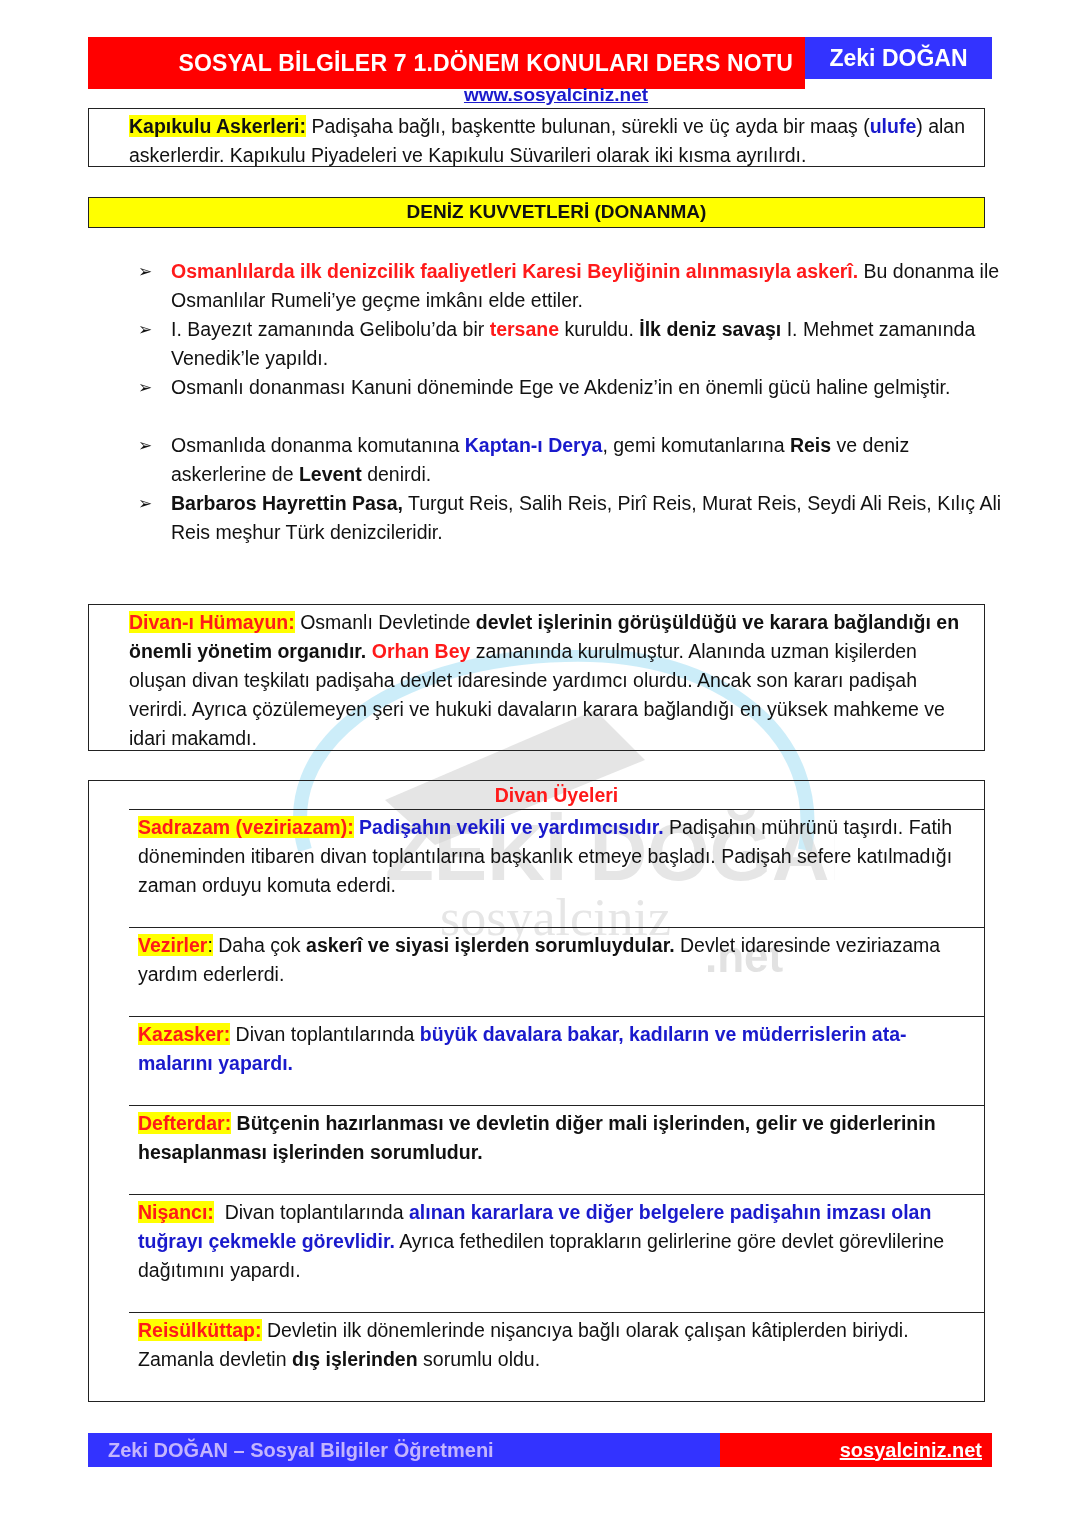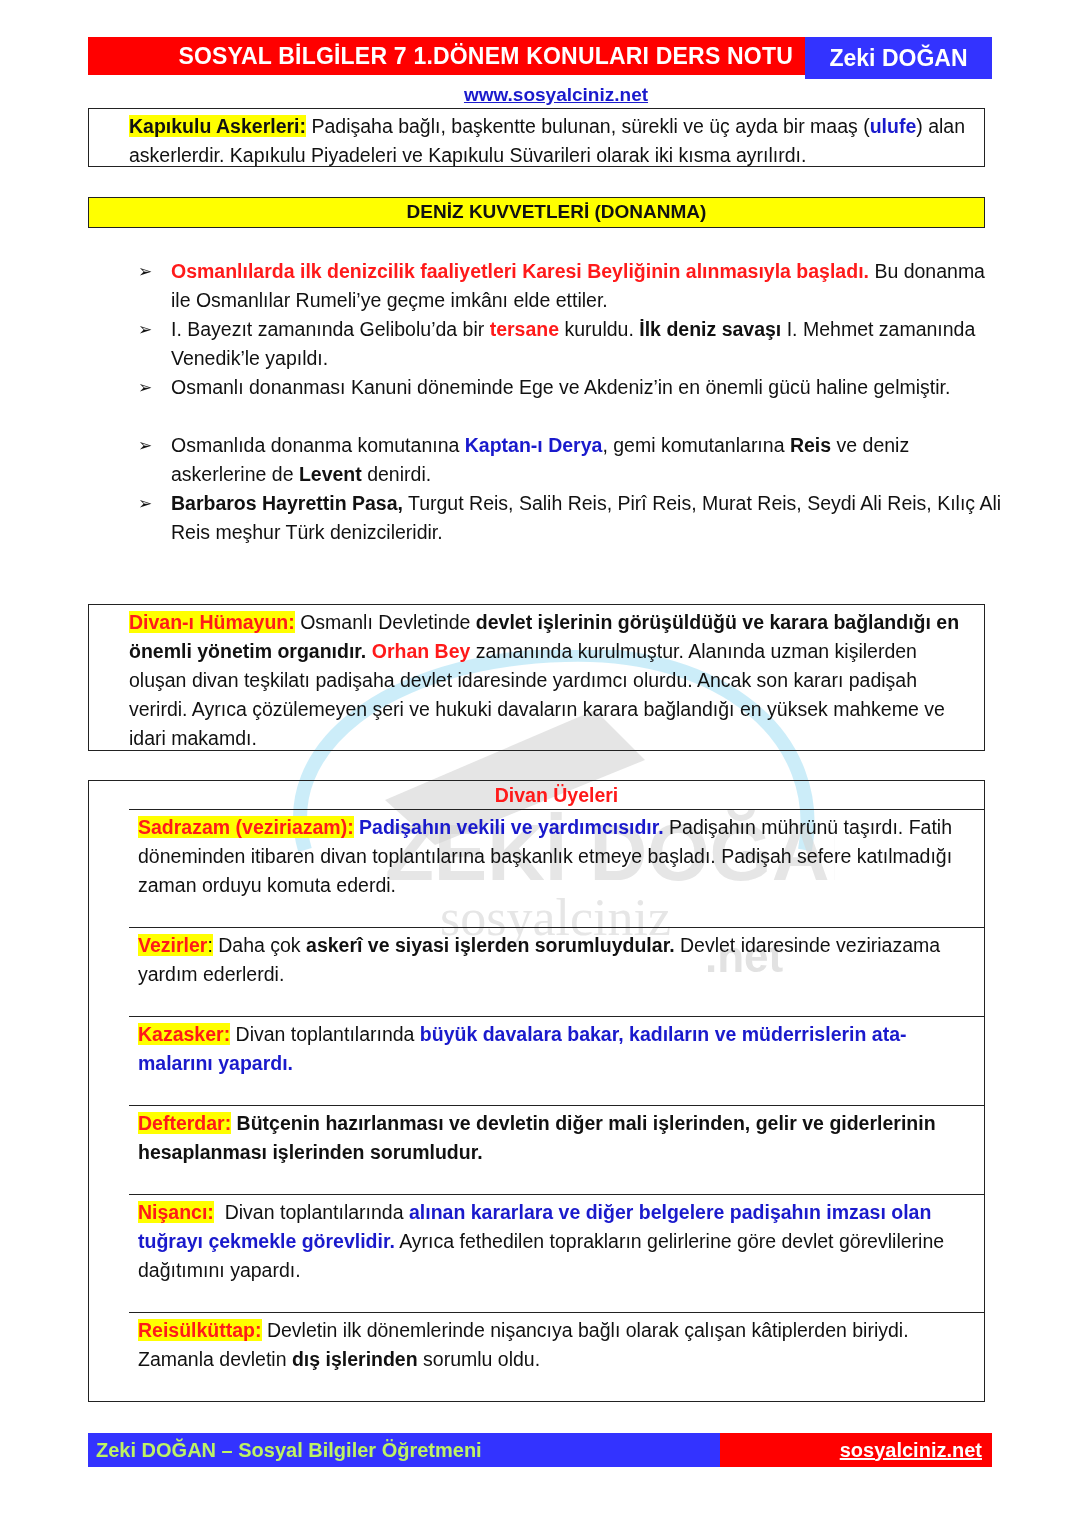--- a/index.html
+++ b/index.html
@@ -5,21 +5,21 @@
   html, body { margin: 0; padding: 0; background: #ffffff; }
   body {
     width: 1080px; height: 1527px; position: relative; overflow: hidden;
     font-family: "Liberation Sans", "DejaVu Sans", sans-serif;
     color: #111;
   }
   .abs { position: absolute; }
   
   .hdr { left: 88px; top: 37px; width: 904px; height: 42px; display: flex; }
   .hdr-left {
-    background: #ff0000; color: #fff; flex: 0 0 717px; height: 38px;
+    background: #ff0000; color: #fff; flex: 0 0 717px; height: 52px;
     font-weight: bold; font-size: 23px; display: flex; align-items: center;
     justify-content: flex-end; padding-right: 12px; box-sizing: border-box; letter-spacing: 0.2px;
   }
   .hdr-right {
     background: #3333ff; color: #fff; flex: 1; height: 42px; font-weight: bold;
     font-size: 23px; display: flex; align-items: center; justify-content: center;
   }
   .site-link {
     left: 16px; width: 1080px; top: 84px; text-align: center; color: #1a1acc;
     font-weight: bold; font-size: 19px; text-decoration: underline;
@@ -48,22 +48,22 @@
     left: 88px; top: 780px; width: 897px; border: 1.5px solid #222; box-sizing: border-box;
   }
   .members .row {
     border-top: 1.5px solid #222; box-sizing: border-box; padding: 3px 9px;
     font-size: 19.5px; line-height: 29px;
   }
   .members .row:first-child { border-top: none; }
   .members .head { text-align: center; font-weight: bold; color: #ff1a1a; padding: 0; line-height: 28px; }
   .footer { left: 88px; top: 1433px; width: 904px; height: 34px; display: flex; }
   .footer-left {
-    background: #3333ff; color: #bef264; flex: 0 0 632px; font-weight: bold; font-size: 20px;
-    display: flex; align-items: center; padding-left: 8px; box-sizing: border-box;
+    background: #3333ff; color: #c4b5fd; flex: 0 0 632px; font-weight: bold; font-size: 20px;
+    display: flex; align-items: center; padding-left: 20px; box-sizing: border-box;
   }
   .footer-right {
     background: #ff0000; color: #fff; flex: 1; font-weight: bold; font-size: 20px;
     display: flex; align-items: center; justify-content: flex-end; padding-right: 10px;
     box-sizing: border-box; text-decoration: underline;
   }
   
   .wm { left: 265px; top: 650px; width: 570px; height: 330px; pointer-events: none; z-index: 0; }
   .content { z-index: 1; padding-left: 40px; }
 </style>
@@ -87,21 +87,21 @@
 <div class="abs box content" style="left:88px; top:108px; width:897px; height:59px;">
   <span class="b hl">Kapıkulu Askerleri:</span><span> Padişaha bağlı, başkentte bulunan, sürekli ve üç ayda bir maaş (</span><span class="b blue">ulufe</span><span>) alan askerlerdir. Kapıkulu Piyadeleri ve Kapıkulu Süvarileri olarak iki kısma ayrılırdı.</span>
 </div>
 
 <div class="abs title-bar content">DENİZ KUVVETLERİ (DONANMA)</div>
 
 <div class="abs content" style="left:88px; top:257px; width:880px;">
   <ul class="bullets">
     <li>
       <span class="arrow">➢</span>
-      <span class="b red">Osmanlılarda ilk denizcilik faaliyetleri Karesi Beyliğinin alınmasıyla başladı.</span><span> Bu donanma ile Osmanlılar Rumeli’ye geçme imkânı elde ettiler.</span>
+      <span class="b red">Osmanlılarda ilk denizcilik faaliyetleri Karesi Beyliğinin alınmasıyla askerî.</span><span> Bu donanma ile Osmanlılar Rumeli’ye geçme imkânı elde ettiler.</span>
     </li>
     <li>
       <span class="arrow">➢</span>
       <span>I. Bayezıt zamanında Gelibolu’da bir </span><span class="b red">tersane</span><span> kuruldu. </span><span class="b">İlk deniz savaşı</span><span> I. Mehmet zamanında Venedik’le yapıldı.</span>
     </li>
     <li>
       <span class="arrow">➢</span>
       <span>Osmanlı donanması Kanuni döneminde Ege ve Akdeniz’in en önemli gücü haline gelmiştir.</span>
     </li>
     <li style="margin-top:29px;">

